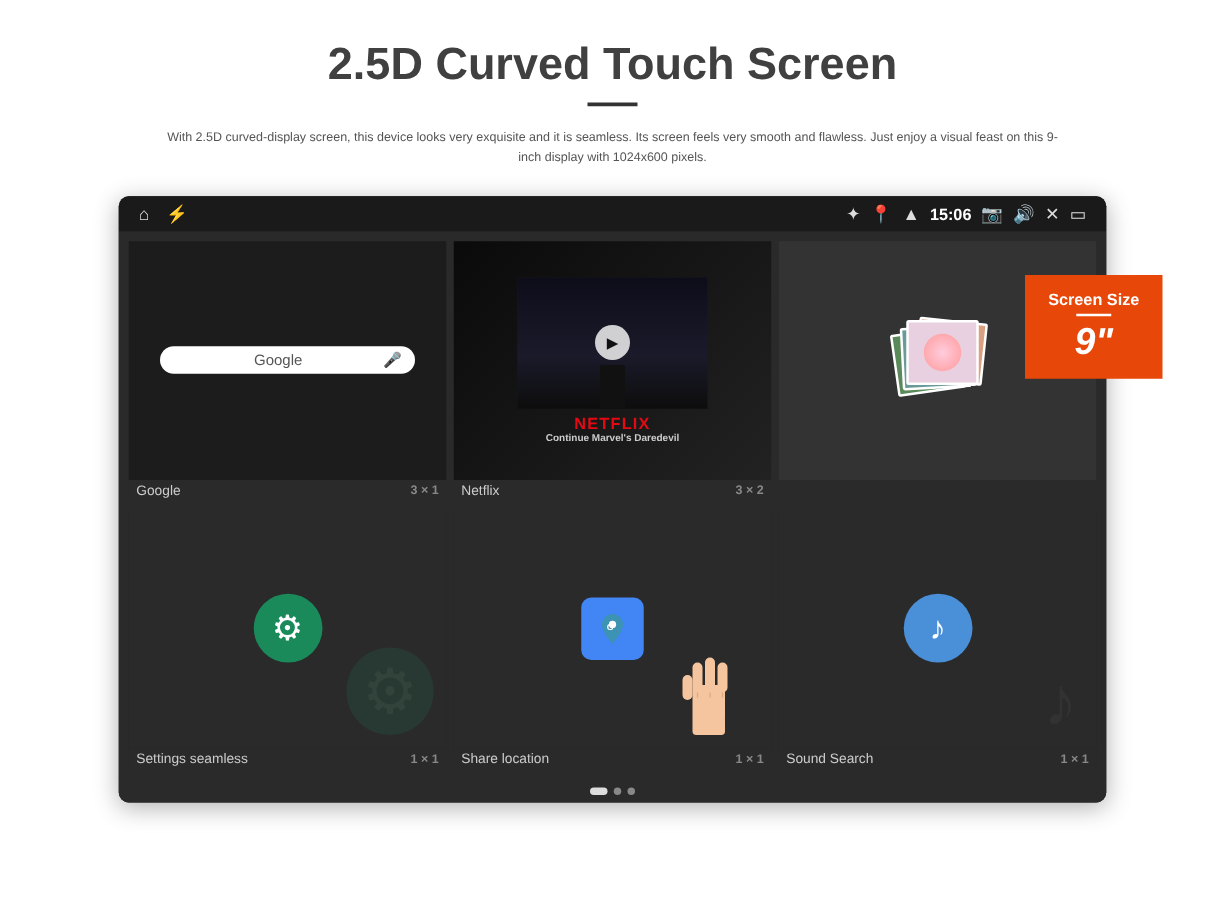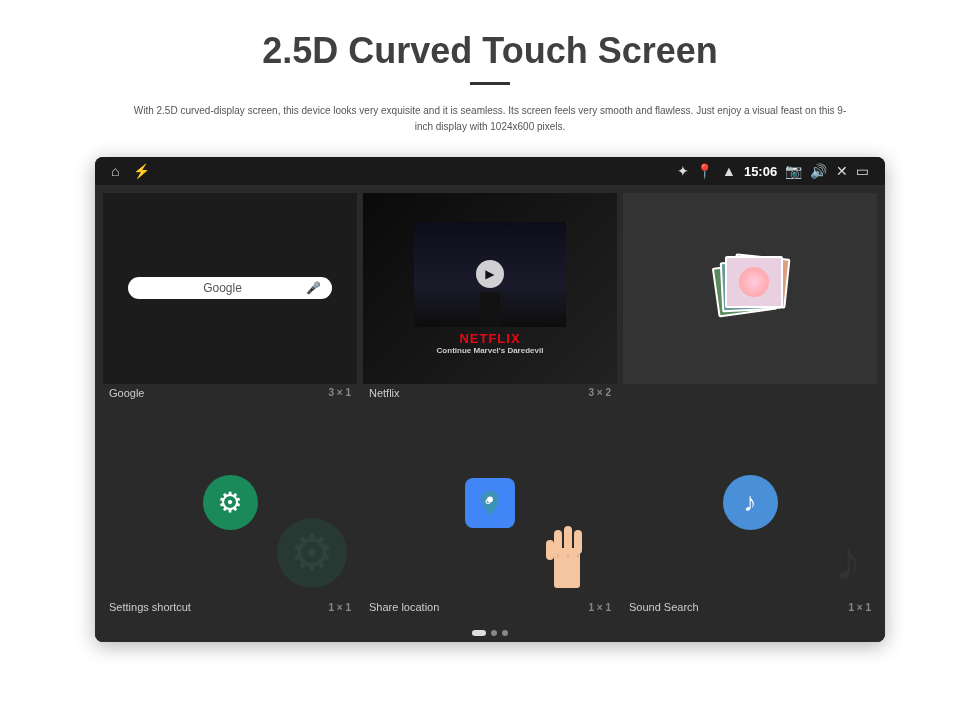--- a/index.html
+++ b/index.html
@@ -388,20 +388,25 @@
       background: #ddd;
       width: 14px;
       border-radius: 3px;
     }
   </style>
 </head>
 <body>
 
 <div class="page-wrapper">
 
+  <div class="screen-badge">
+    <span class="badge-title">Screen Size</span>
+    <div class="badge-divider"></div>
+    <span class="badge-size">9"</span>
+  </div>
 
   <h1 class="main-title">2.5D Curved Touch Screen</h1>
   <div class="title-divider"></div>
   <p class="description">With 2.5D curved-display screen, this device looks very exquisite and it is seamless. Its screen feels very smooth and flawless. Just enjoy a visual feast on this 9-inch display with 1024x600 pixels.</p>
 
   <div class="device-frame">
 
     <div class="status-bar">
       <div class="status-bar-left">
 
@@ -481,21 +486,21 @@
       <div>
         <div class="app-tile-inner" style="background:#252525;">
           <div class="app-tile-content">
             <div class="settings-tile-bg">
               <div class="gear-shadow">⚙</div>
               <div class="settings-gear-bg">⚙</div>
             </div>
           </div>
         </div>
         <div class="app-label-row">
-          <span class="app-label">Settings shortcut</span>
+          <span class="app-label">Settings seamless</span>
           <span class="app-size">1 × 1</span>
         </div>
       </div>
 
       <div>
         <div class="app-tile-inner" style="background:#252525;">
           <div class="app-tile-content">
             <div class="share-tile-bg">
 
               <div style="position:relative;z-index:2;">

